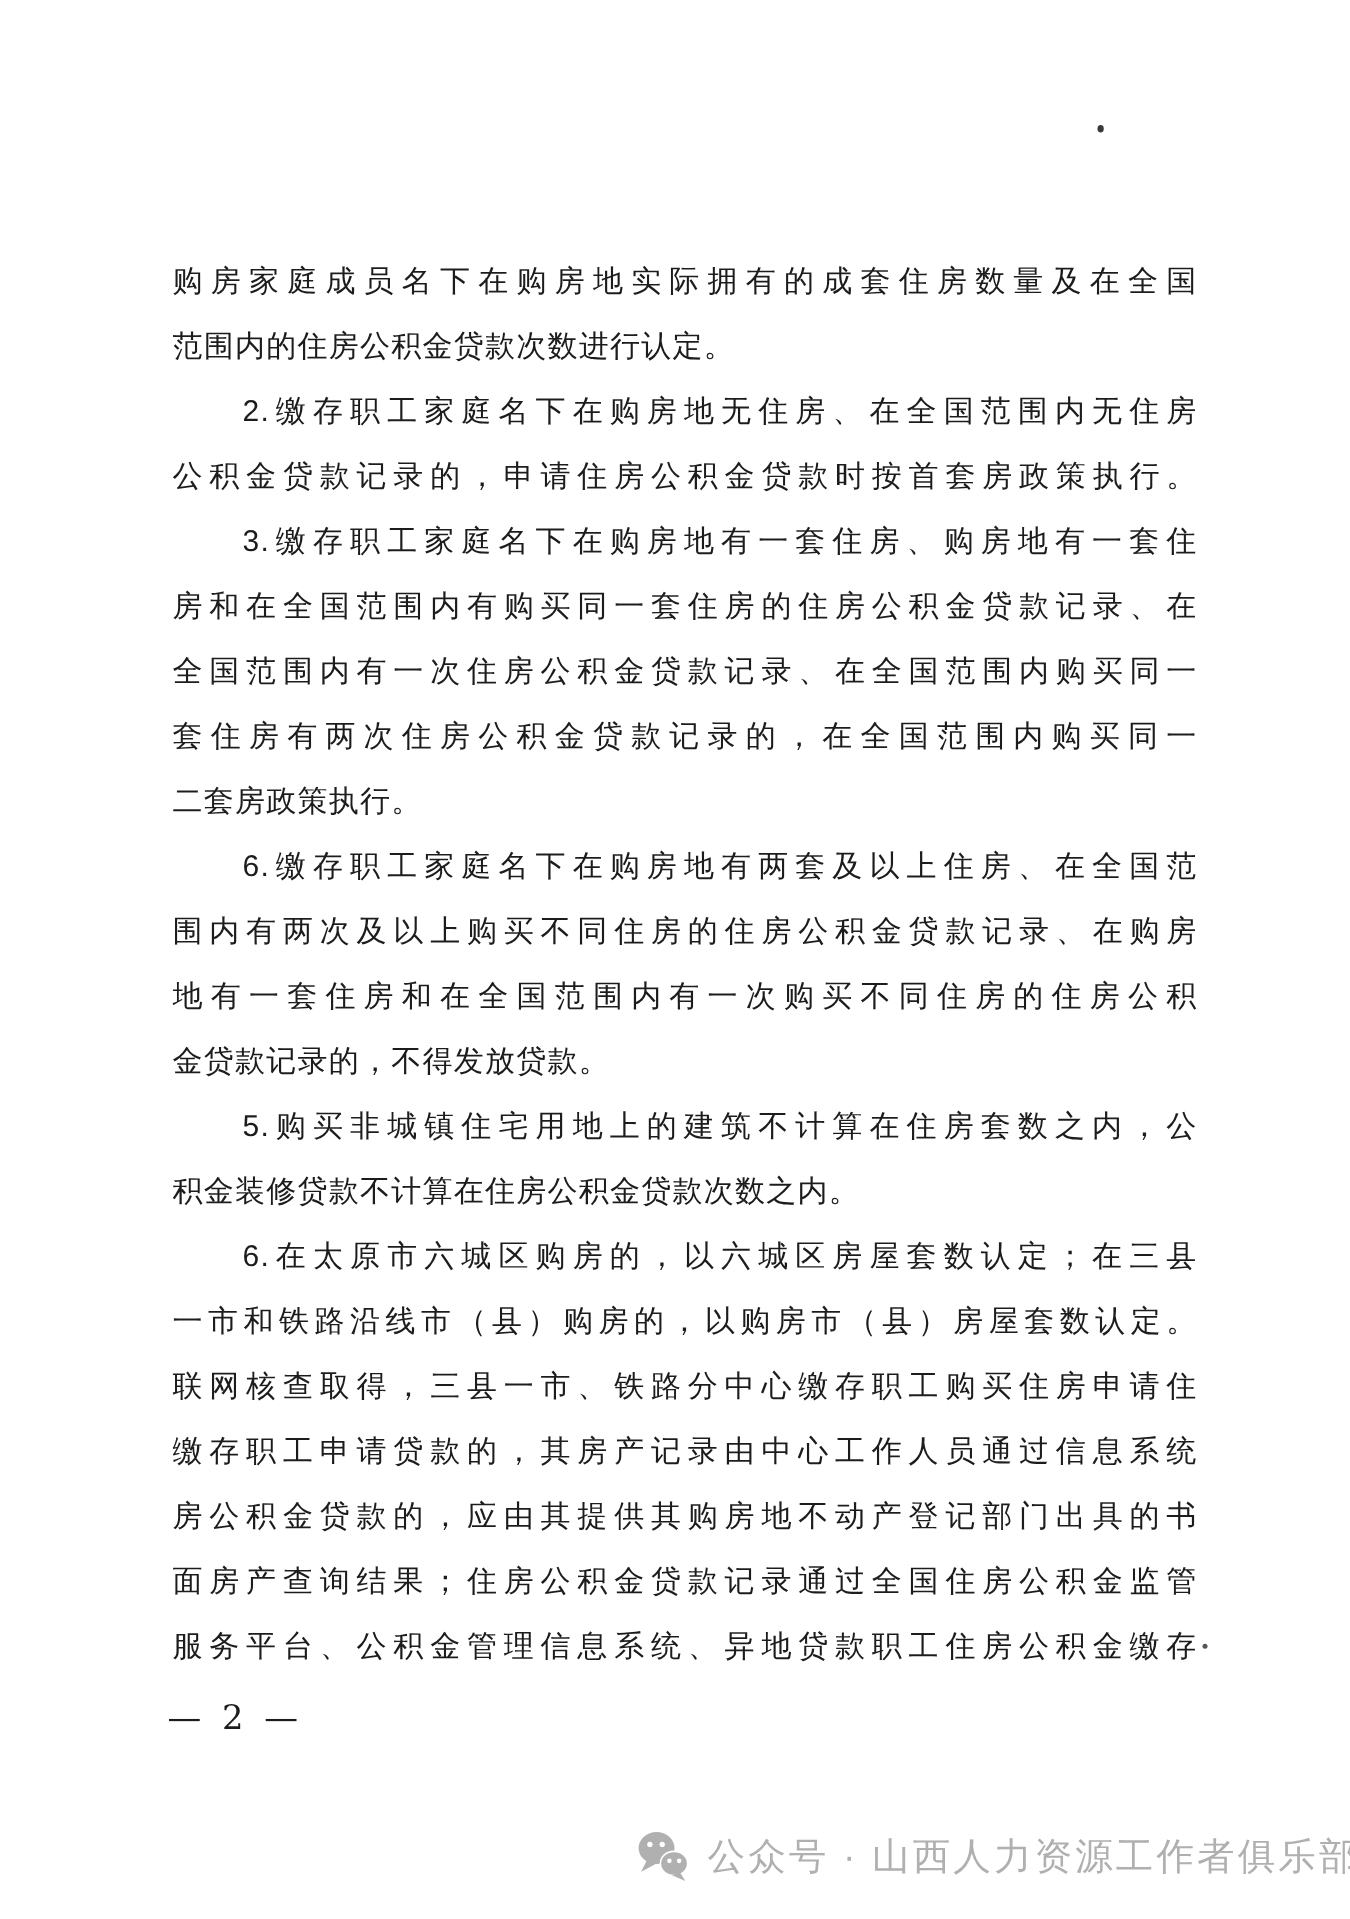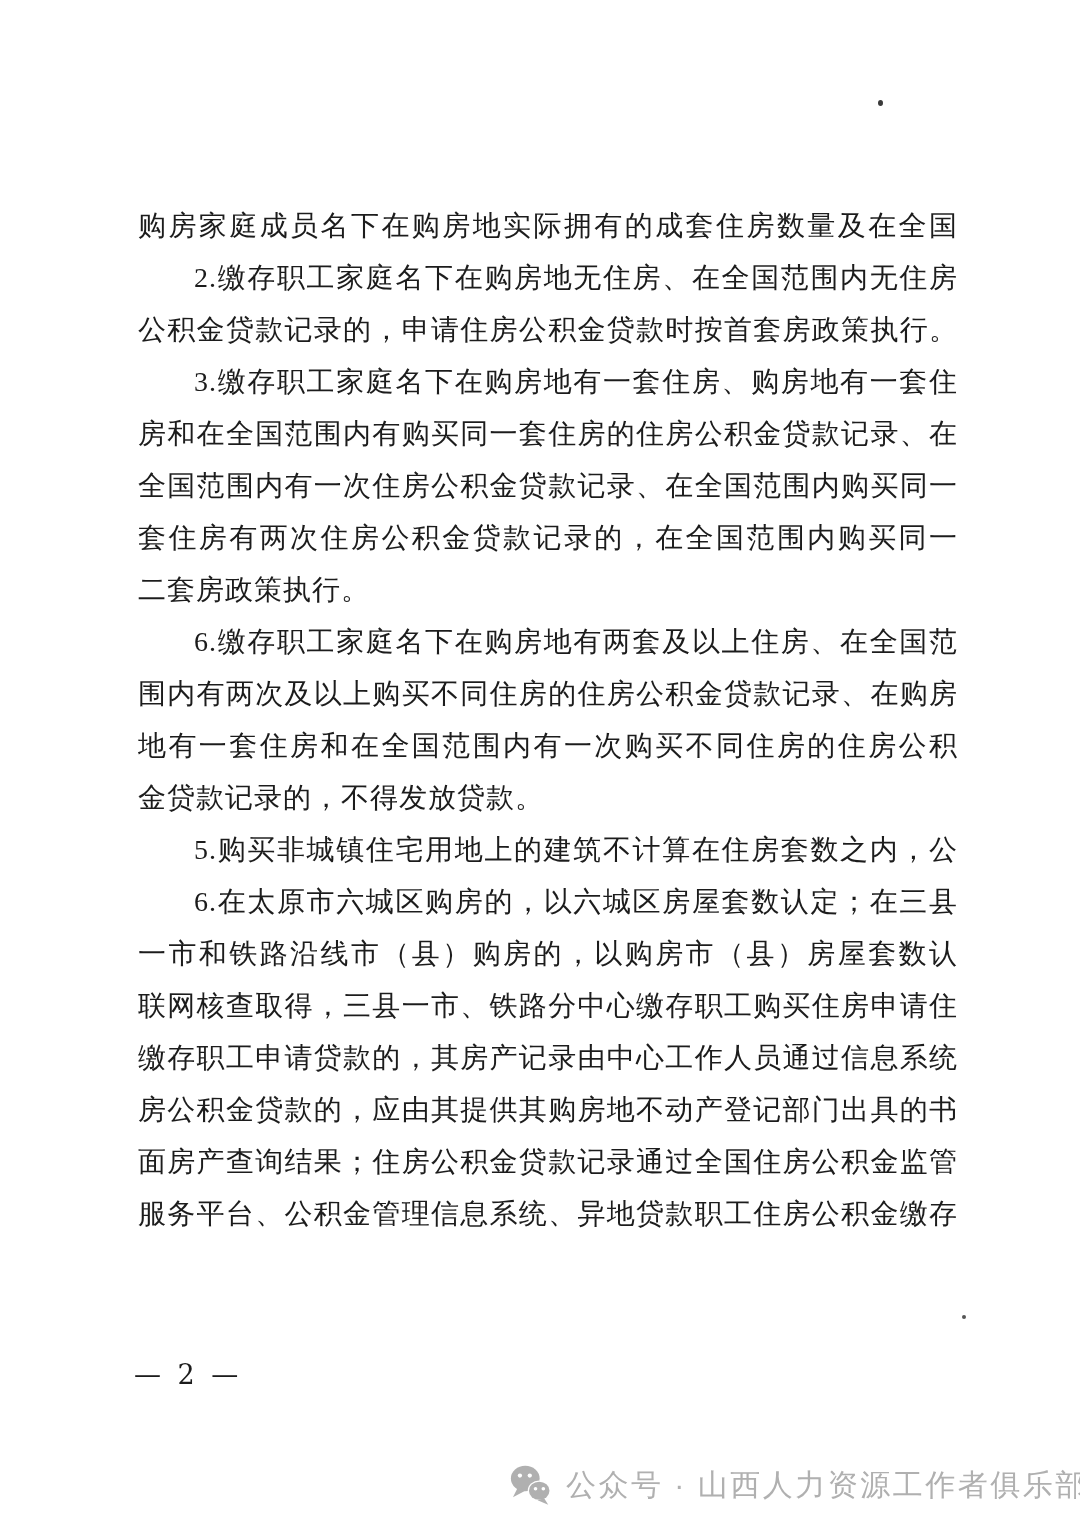--- a/index.html
+++ b/index.html
@@ -13,27 +13,26 @@
   .page {
     position: absolute; inset: 0;
     background: var(--bg, #ffffff);
   }
   .text-block {
     position: absolute;
     left: 138px; top: 200px; width: 820px;
     color: var(--ink, #1c1c1c);
   }
   .line {
-    font-size: 28px;
+    font-size: 24px;
     height: 52px;
     line-height: 52px;
     letter-spacing: 1px;
     white-space: normal;
     overflow: hidden;
-    font-family: Liberation Serif, serif;
   }
   .line.fill {
     text-align: justify;
     text-align-last: justify;
     text-justify: inter-character;
   }
   .line.indent { padding-left: 56px; }
   .page-number {
     position: absolute;
     left: 134px; top: 1358px;
@@ -67,32 +66,34 @@
 </style>
 </head>
 <body>
 
 <div class="page">
 
   <div class="speck speck-top"></div>
 
   <div class="text-block">
       <div class="line fill">购房家庭成员名下在购房地实际拥有的成套住房数量及在全国</div>
+      <div class="line">范围内的住房公积金贷款次数进行认定。</div>
       <div class="line fill indent">2.缴存职工家庭名下在购房地无住房、在全国范围内无住房</div>
       <div class="line fill">公积金贷款记录的，申请住房公积金贷款时按首套房政策执行。</div>
       <div class="line fill indent">3.缴存职工家庭名下在购房地有一套住房、购房地有一套住</div>
       <div class="line fill">房和在全国范围内有购买同一套住房的住房公积金贷款记录、在</div>
       <div class="line fill">全国范围内有一次住房公积金贷款记录、在全国范围内购买同一</div>
       <div class="line fill">套住房有两次住房公积金贷款记录的，在全国范围内购买同一</div>
       <div class="line">二套房政策执行。</div>
       <div class="line fill indent">6.缴存职工家庭名下在购房地有两套及以上住房、在全国范</div>
       <div class="line fill">围内有两次及以上购买不同住房的住房公积金贷款记录、在购房</div>
       <div class="line fill">地有一套住房和在全国范围内有一次购买不同住房的住房公积</div>
       <div class="line">金贷款记录的，不得发放贷款。</div>
       <div class="line fill indent">5.购买非城镇住宅用地上的建筑不计算在住房套数之内，公</div>
+      <div class="line">积金装修贷款不计算在住房公积金贷款次数之内。</div>
       <div class="line fill indent">6.在太原市六城区购房的，以六城区房屋套数认定；在三县</div>
       <div class="line fill">一市和铁路沿线市（县）购房的，以购房市（县）房屋套数认定。</div>
       <div class="line fill">联网核查取得，三县一市、铁路分中心缴存职工购买住房申请住</div>
       <div class="line fill">缴存职工申请贷款的，其房产记录由中心工作人员通过信息系统</div>
       <div class="line fill">房公积金贷款的，应由其提供其购房地不动产登记部门出具的书</div>
       <div class="line fill">面房产查询结果；住房公积金贷款记录通过全国住房公积金监管</div>
       <div class="line fill">服务平台、公积金管理信息系统、异地贷款职工住房公积金缴存</div>
     </div>
 
   <div class="speck speck-bottom"></div>

